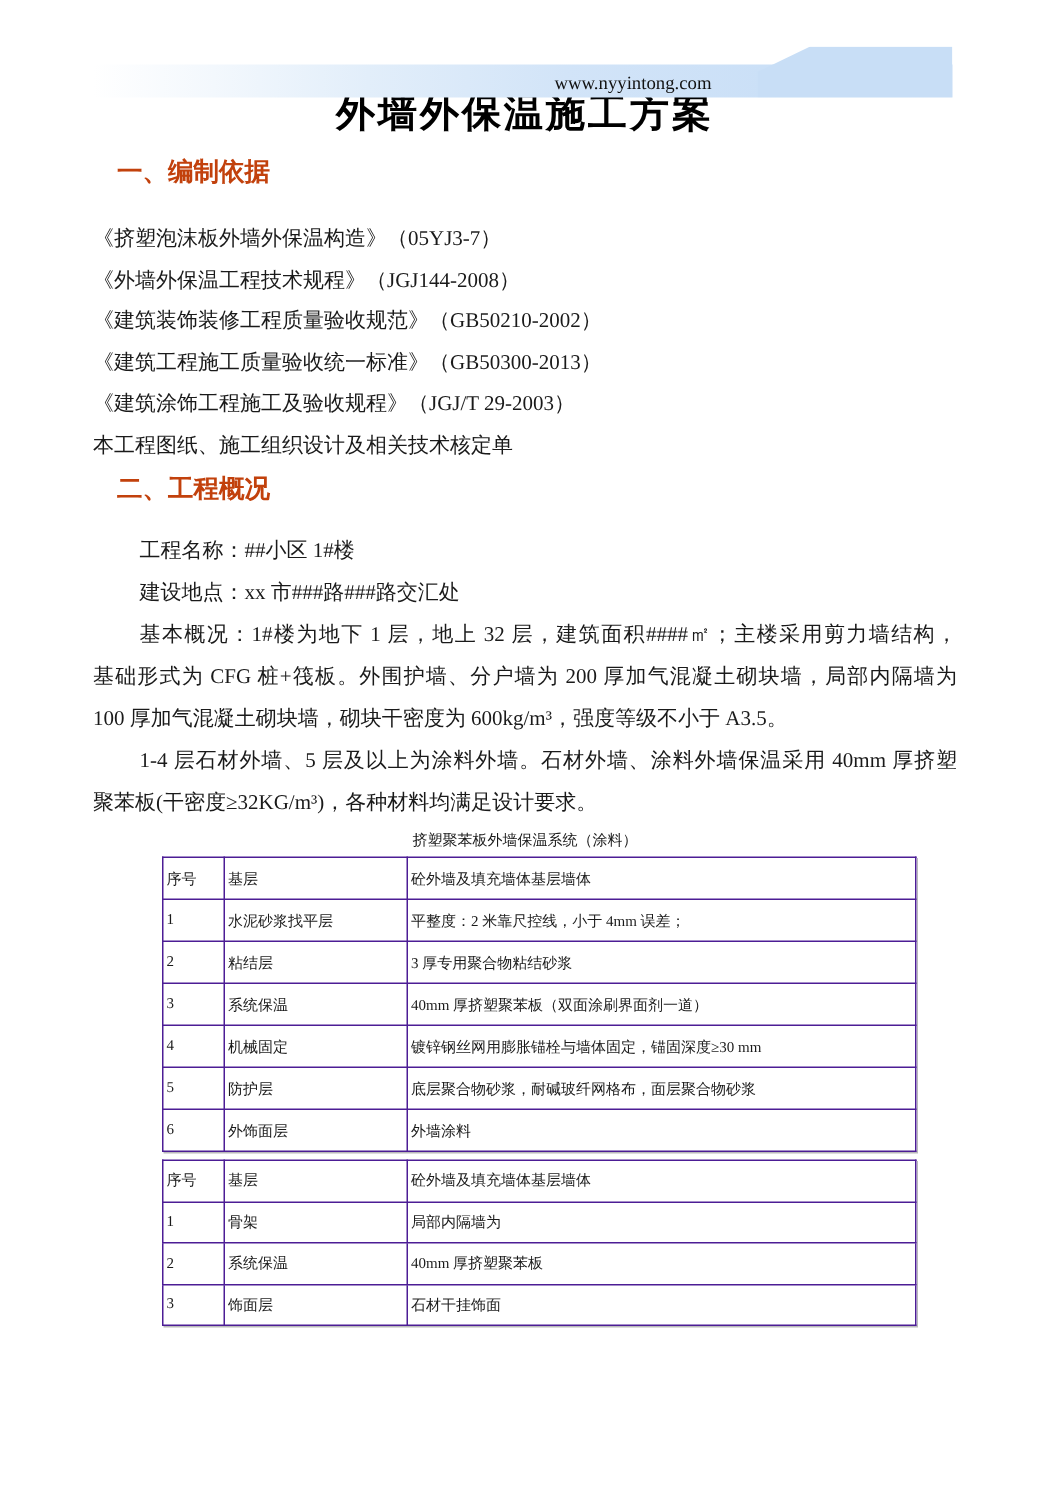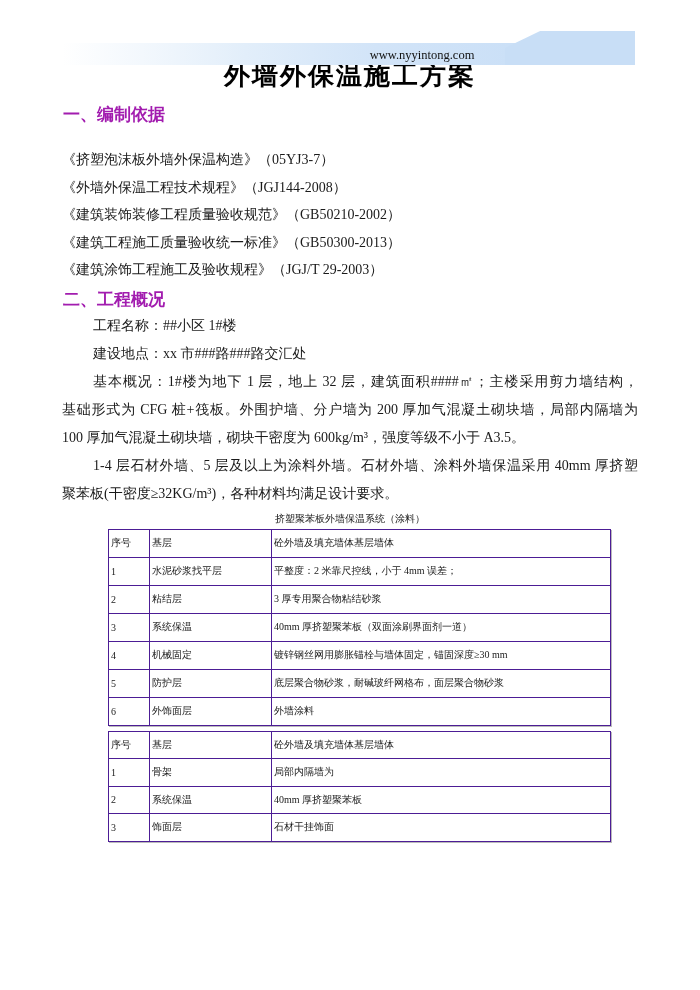--- a/index.html
+++ b/index.html
@@ -53,26 +53,26 @@
     font-size: 26px;
     line-height: 34px;
     letter-spacing: 2px;
     color: #000;
   }
 
   
   .content { padding: 0 62px; }
 
   .sec-heading {
-    margin: 1px;
+    margin: 16px;
     font-family: "Liberation Sans", "DejaVu Sans", sans-serif;
     font-weight: bold;
     font-size: 17px;
     line-height: 20px;
-    color: #a21caf;
+    color: #c2410c;
   }
   .sec-heading.first { margin-top: 13px; }
   .sec-heading.second { margin-top: 7px; font-family: Liberation Mono, monospace; }
 
   .ref-list { margin-top: 21px; }
   .ref-line {
     font-size: 14px;
     line-height: 27.5px;
     white-space: nowrap;
   }
@@ -129,20 +129,21 @@
 
   <div class="content">
 
     <h2 class="sec-heading first">一、编制依据</h2>
     <div class="ref-list">
       <div class="ref-line">《挤塑泡沫板外墙外保温构造》（05YJ3-7）</div>
       <div class="ref-line">《外墙外保温工程技术规程》（JGJ144-2008）</div>
       <div class="ref-line">《建筑装饰装修工程质量验收规范》（GB50210-2002）</div>
       <div class="ref-line">《建筑工程施工质量验收统一标准》（GB50300-2013）</div>
       <div class="ref-line">《建筑涂饰工程施工及验收规程》（JGJ/T 29-2003）</div>
+      <div class="ref-line">本工程图纸、施工组织设计及相关技术核定单</div>
     </div>
 
     <h2 class="sec-heading second">二、工程概况</h2>
     <div class="ov-lines">
       <div class="ov-line indent">工程名称：##小区 1#楼</div>
       <div class="ov-line indent">建设地点：xx 市###路###路交汇处</div>
       <div class="ov-line indent just">基本概况：1#楼为地下 1 层，地上 32 层，建筑面积####㎡；主楼采用剪力墙结构，</div>
       <div class="ov-line just">基础形式为 CFG 桩+筏板。外围护墙、分户墙为 200 厚加气混凝土砌块墙，局部内隔墙为</div>
       <div class="ov-line">100 厚加气混凝土砌块墙，砌块干密度为 600kg/m³，强度等级不小于 A3.5。</div>
       <div class="ov-line indent just">1-4 层石材外墙、5 层及以上为涂料外墙。石材外墙、涂料外墙保温采用 40mm 厚挤塑</div>

